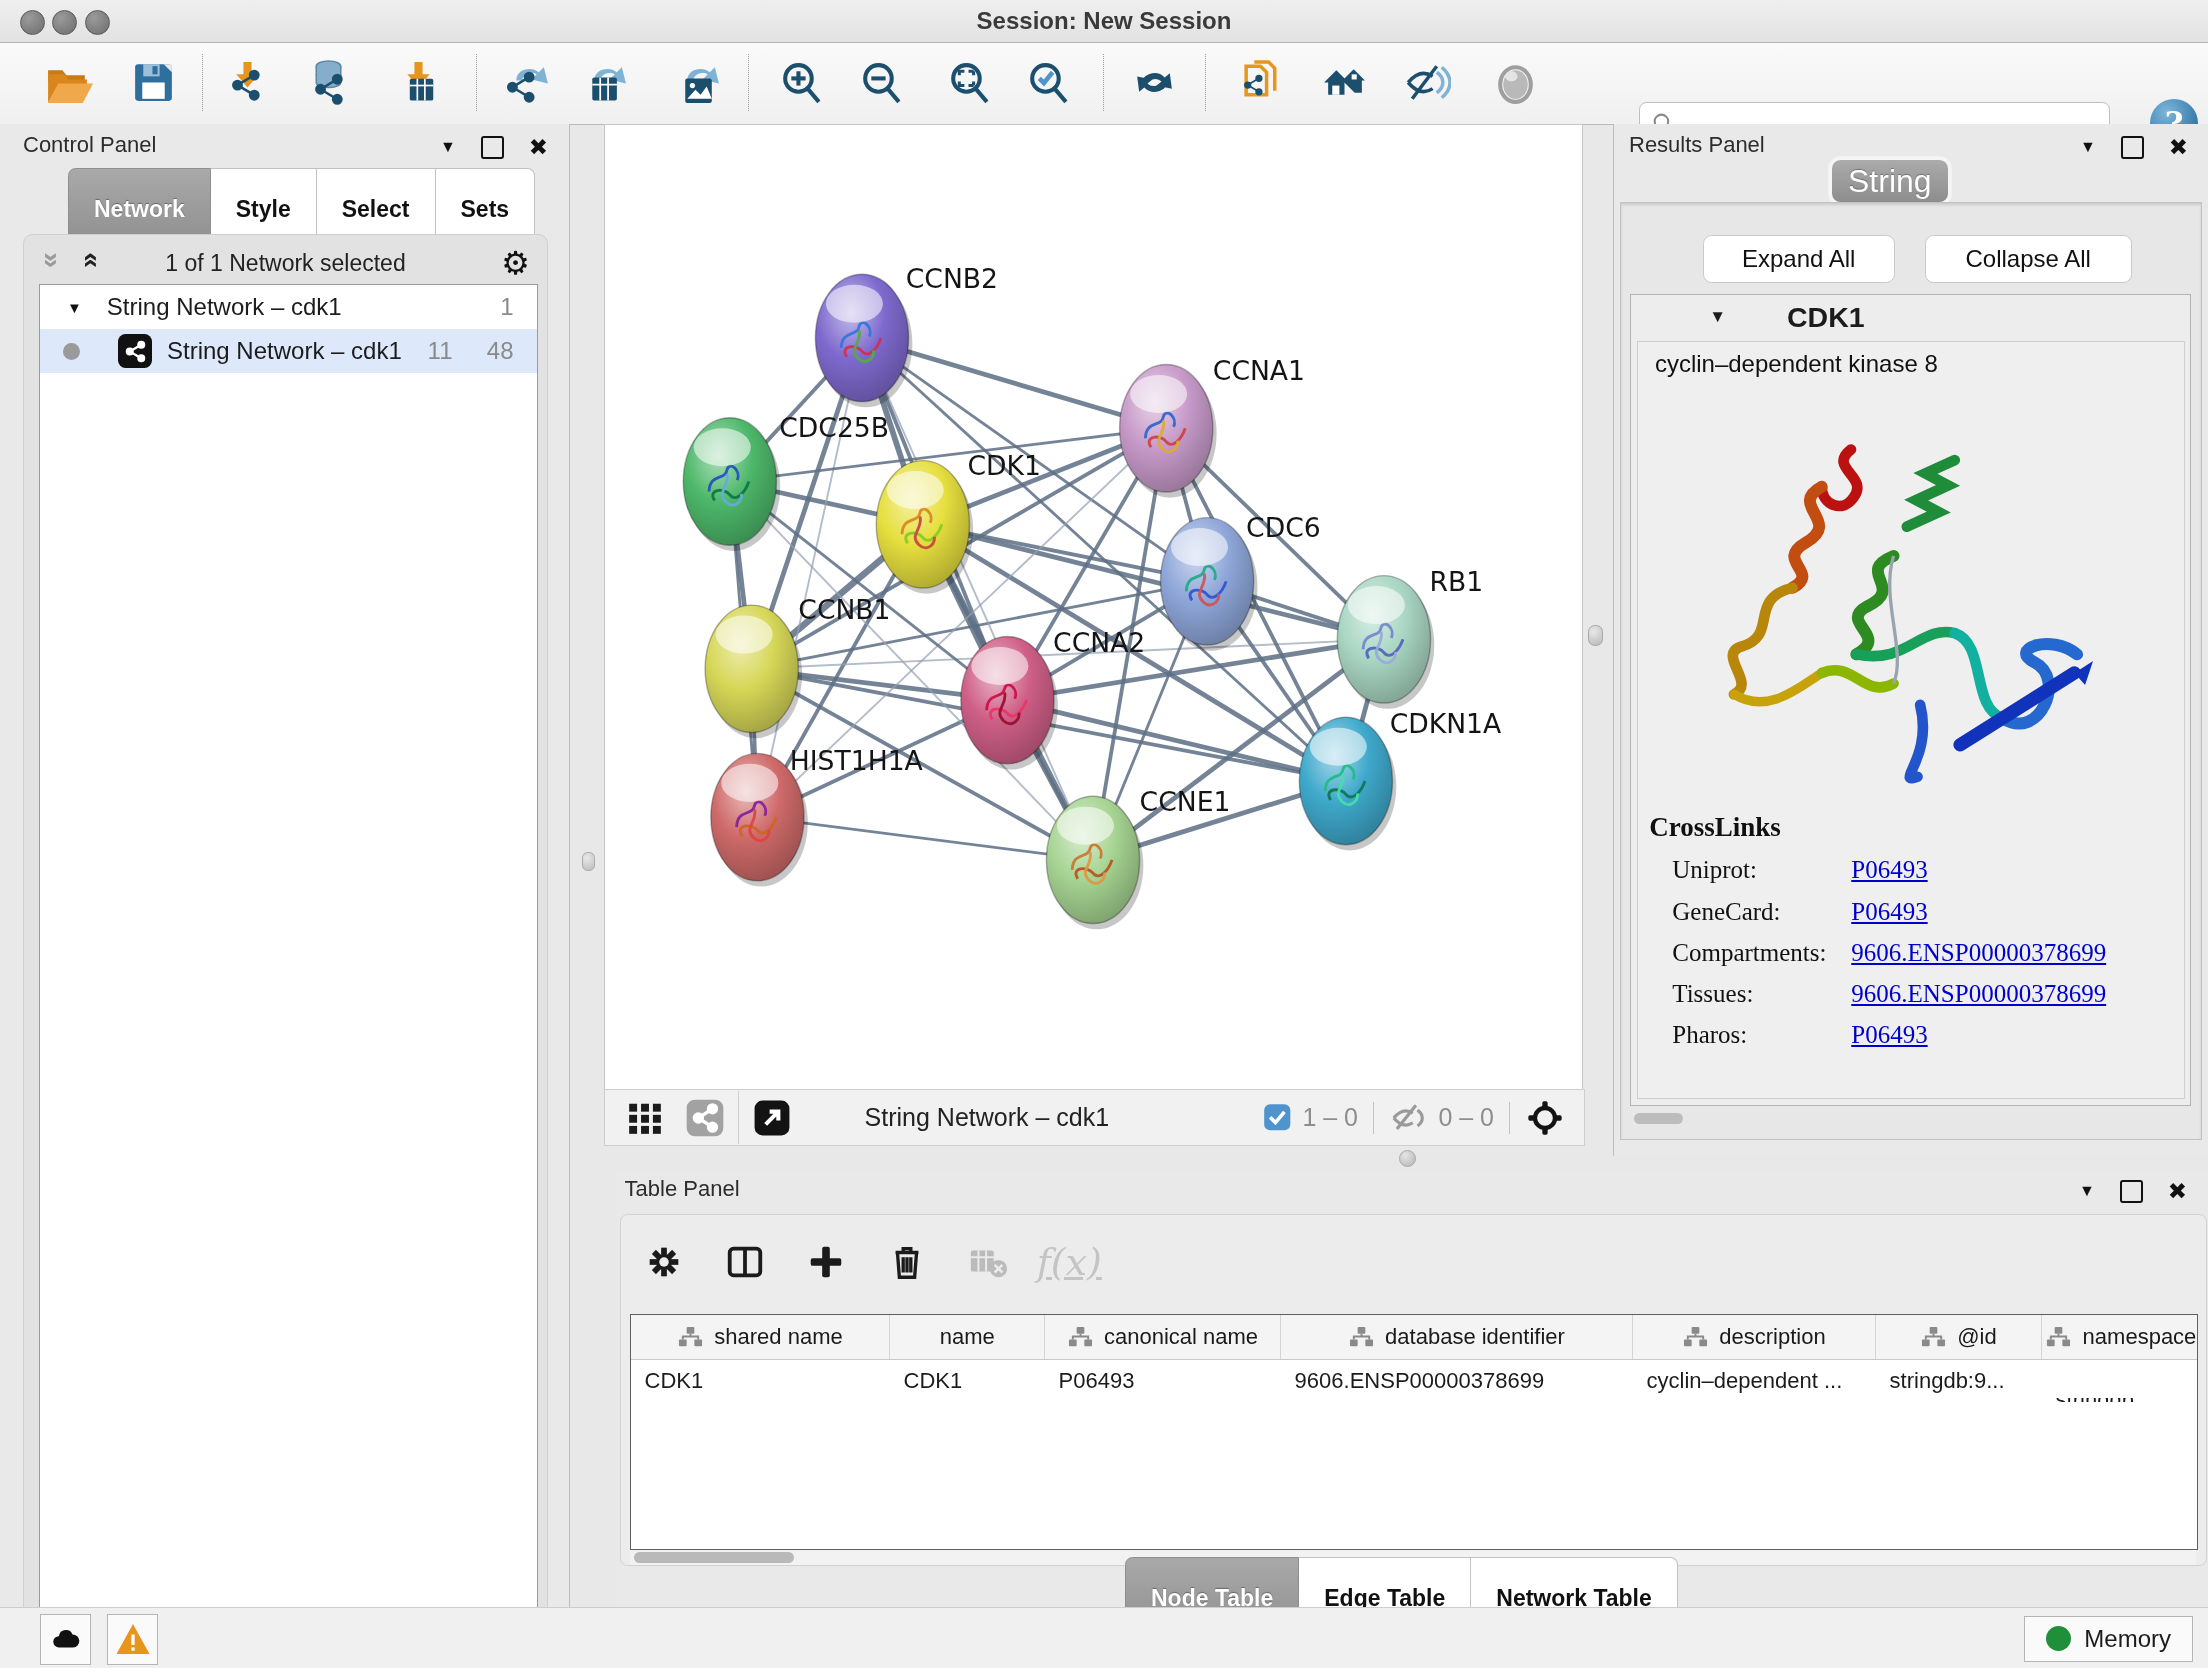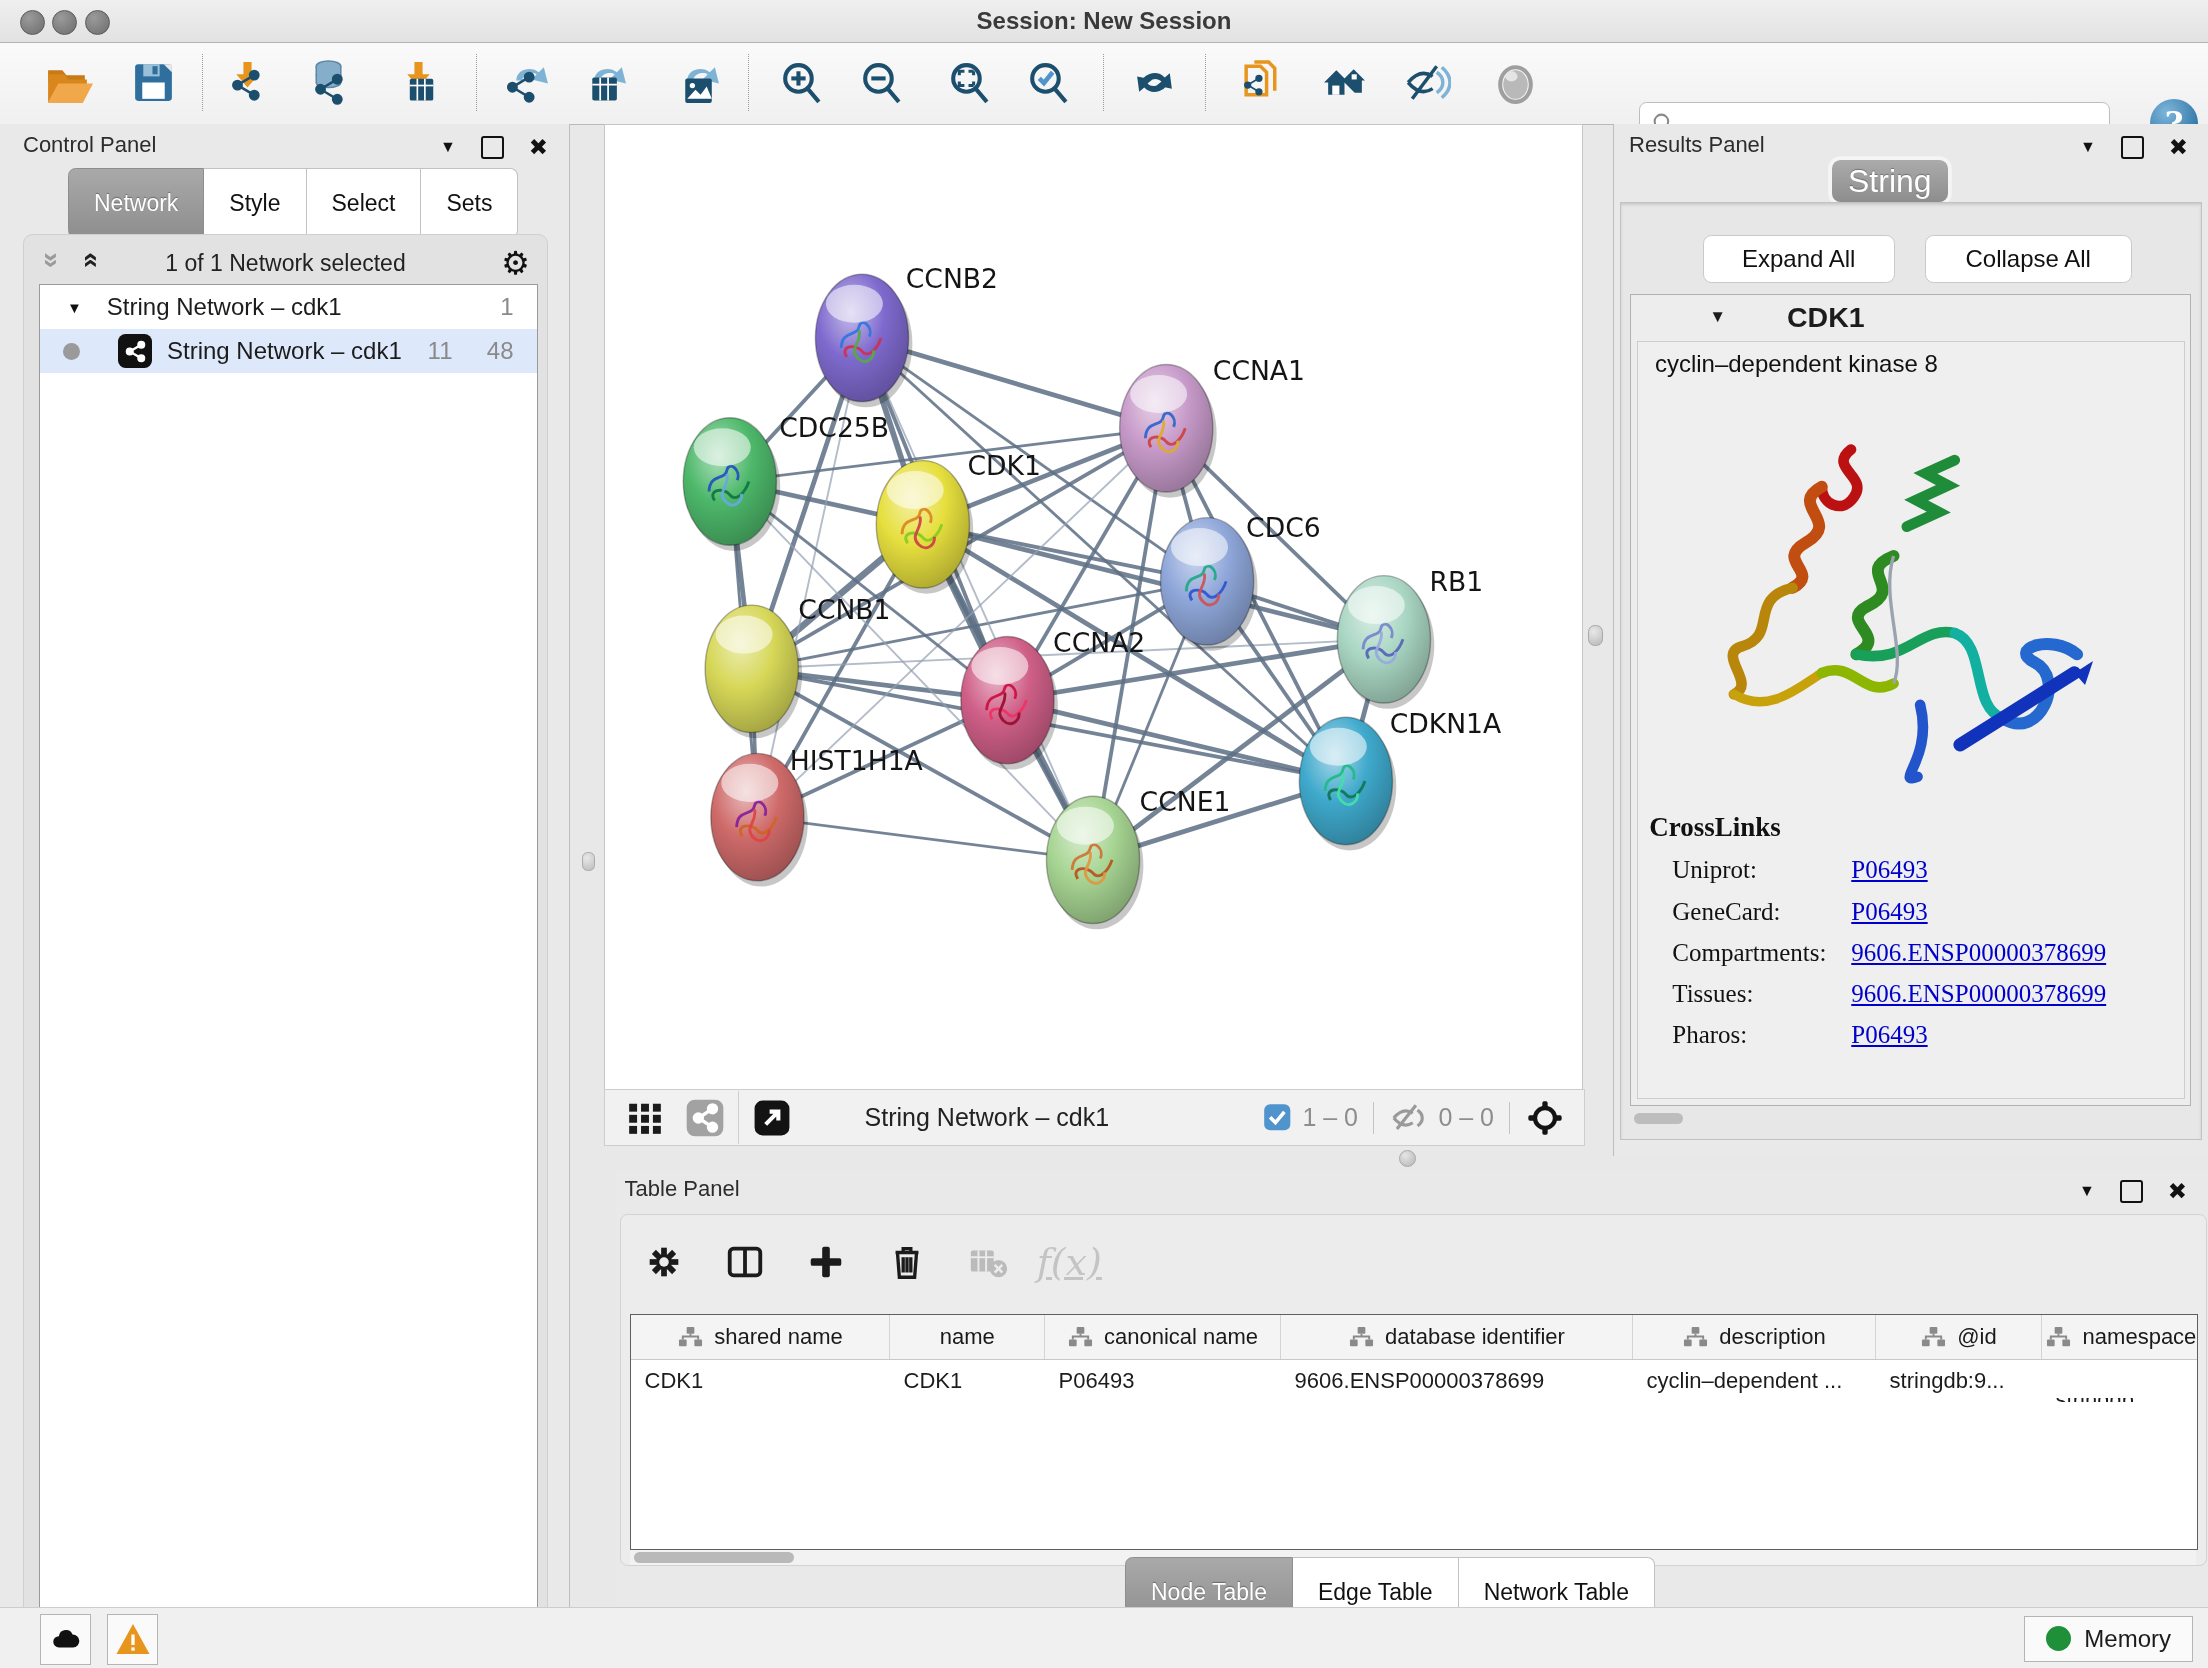--- a/index.html
+++ b/index.html
@@ -27,21 +27,21 @@
     background:radial-gradient(circle at 35% 28%,#7db6dc,#3579a8 70%);display:flex;align-items:center;
     justify-content:center;color:#fff;font-size:32px;font-weight:bold;font-family:"DejaVu Serif",serif;}
   
   .panel-title{font-size:22px;color:#2c2c2c;}
   .panel-ctrls{position:absolute;display:flex;align-items:center;gap:25px;}
   .pc-tri{font-size:16px;color:#111;}
   .pc-box{width:19px;height:19px;border:2.4px solid #111;border-radius:2.9px;}
   .pc-x{font-size:23px;color:#111;font-weight:bold;}
   .seg{display:flex;}
   .seg .tab{height:44px;display:flex;align-items:center;justify-content:center;background:#fff;
-    border:1px solid #c2c2c2;border-left:none;font-size:23px;padding:12px 25px;color:#111;}
+    border:1px solid #c2c2c2;border-left:none;font-size:23px;padding:18px 25px;color:#111;font-weight:bold;}
   .seg .tab:first-child{border-left:1px solid #c2c2c2;border-radius:7.6px 0 0 7.6px;}
   .seg .tab:last-child{border-radius:0 7.6px 7.6px 0;}
   .seg .tab.sel{background:linear-gradient(#a9a9a9,#8e8e8e);color:#fff;border-color:#8e8e8e;
     text-shadow:0 -1px 1px rgba(0,0,0,.35);}
   
   #control-panel{position:absolute;left:0;top:124px;width:569px;height:1484px;background:#e9e9e9;
     border-right:1px solid #bdbdbd;}
   #cp-header{position:absolute;left:23px;top:7.6px;}
   #cp-tabs{position:absolute;left:68px;top:44px;}
   #cp-box{position:absolute;left:23px;top:110px;width:523px;height:1484px;background:#e2e2e2;

